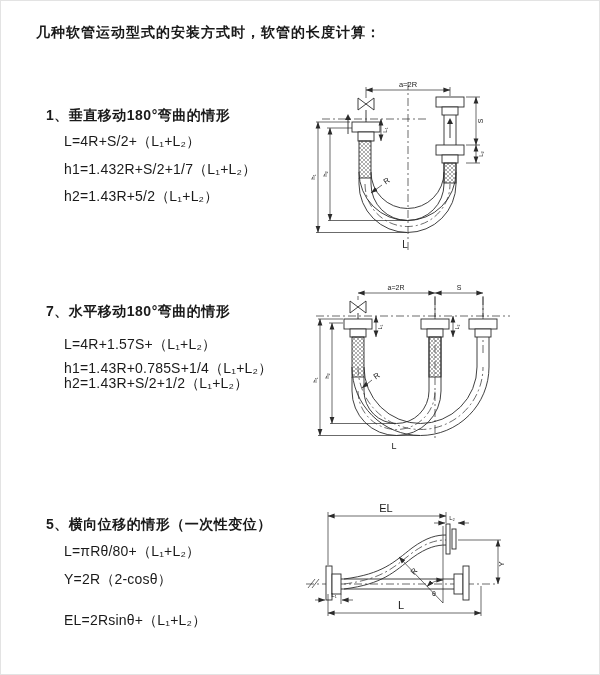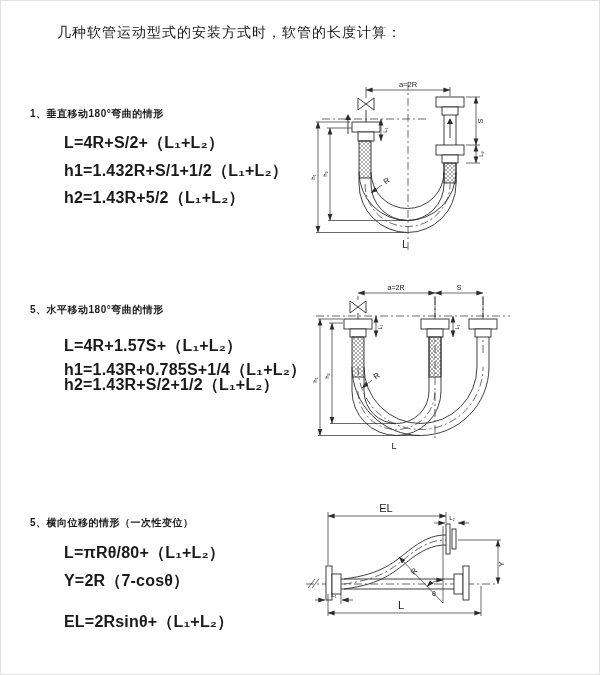--- a/index.html
+++ b/index.html
@@ -2,23 +2,23 @@
 <html><head>
 <meta charset="utf-8">
 <style>
   html,body{margin:0;padding:0;}
   body{
     width:600px;height:675px;position:relative;background:#ffffff;
     font-family:"Liberation Sans","DejaVu Sans",sans-serif;
     color:#1a1a1a;overflow:hidden;
   }
   .page{position:absolute;inset:0;border:1px solid #e3e3e3;}
-  .title{position:absolute;left:36px;top:24px;font-size:14px;font-weight:400;letter-spacing:1px;margin-left:21px;}
-  .sec-heading{position:absolute;left:30px;font-size:10px;font-weight:600;letter-spacing:0.5px;white-space:nowrap;}
-  .formula{position:absolute;left:64px;font-size:16px;font-weight:700;white-space:nowrap;letter-spacing:0.2px;}
+  .title{position:absolute;left:36px;top:24px;font-size:14px;font-weight:700;letter-spacing:1px;}
+  .sec-heading{position:absolute;left:46px;font-size:14px;font-weight:600;letter-spacing:0.5px;white-space:nowrap;}
+  .formula{position:absolute;left:64px;font-size:14px;font-weight:400;white-space:nowrap;letter-spacing:0.2px;}
   svg{position:absolute;overflow:visible;}
   svg text{font-family:"Liberation Sans","DejaVu Sans",sans-serif;fill:#1a1a1a;}
   .mainln{stroke:#2b2b2b;stroke-width:0.9;fill:none;}
   .thinln{stroke:#2b2b2b;stroke-width:0.7;fill:none;}
   .cl{stroke:#2b2b2b;stroke-width:0.7;fill:none;stroke-dasharray:8 3 2 3;}
   .wht{fill:#ffffff;stroke:#2b2b2b;stroke-width:0.9;}
   .hat{fill:url(#xh);stroke:#2b2b2b;stroke-width:0.9;}
   .arrfill{fill:#2b2b2b;stroke:none;}
 </style>
 </head>
@@ -34,31 +34,31 @@
     <pattern id="xh" width="4" height="4" patternUnits="userSpaceOnUse">
       <path d="M0,0 l4,4 M4,0 l-4,4" stroke="#6a6a6a" stroke-width="0.55"></path>
     </pattern>
   </defs>
 </svg>
 
 <div class="title">几种软管运动型式的安装方式时，软管的长度计算：</div>
 
 <div class="sec-heading" style="top:107px">1、垂直移动180°弯曲的情形</div>
 <div class="formula" style="top:133px">L=4R+S/2+（L₁+L₂）</div>
-<div class="formula" style="top:161px">h1=1.432R+S/1+1/2（L₁+L₂）</div>
+<div class="formula" style="top:161px">h1=1.432R+S/2+1/7（L₁+L₂）</div>
 <div class="formula" style="top:188px">h2=1.43R+5/2（L₁+L₂）</div>
 
-<div class="sec-heading" style="top:303px">5、水平移动180°弯曲的情形</div>
+<div class="sec-heading" style="top:303px">7、水平移动180°弯曲的情形</div>
 <div class="formula" style="top:336px">L=4R+1.57S+（L₁+L₂）</div>
 <div class="formula" style="top:360px">h1=1.43R+0.785S+1/4（L₁+L₂）</div>
 <div class="formula" style="top:375px">h2=1.43R+S/2+1/2（L₁+L₂）</div>
 
 <div class="sec-heading" style="top:516px">5、横向位移的情形（一次性变位）</div>
 <div class="formula" style="top:543px">L=πRθ/80+（L₁+L₂）</div>
-<div class="formula" style="top:571px">Y=2R（7-cosθ）</div>
+<div class="formula" style="top:571px">Y=2R（2-cosθ）</div>
 <div class="formula" style="top:612px">EL=2Rsinθ+（L₁+L₂）</div>
 
 <svg style="left:308px;top:72px" width="220" height="185" viewBox="0 0 220 185">
   <g>
     <line class="cl" x1="100" y1="10" x2="100" y2="178"></line>
     <line class="cl" x1="14" y1="47" x2="118" y2="47"></line>
   </g>
   <g>
     <path class="mainln" d="M51,100 A48.5 48.5 0 0 0 148,100"></path>
     <path class="mainln" d="M63,100 A36.5 36.5 0 0 0 136,100"></path>

